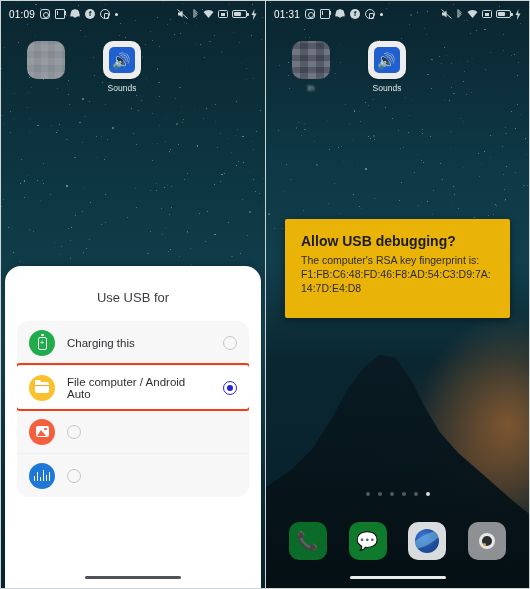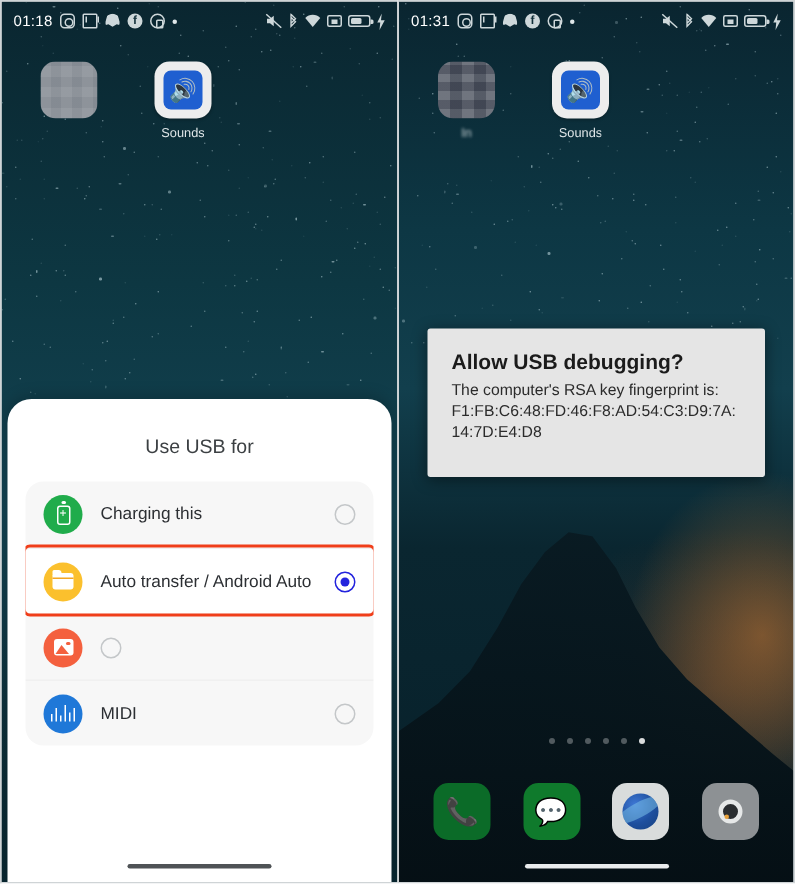--- a/index.html
+++ b/index.html
@@ -297,21 +297,21 @@
   .g-photo::before {
     content: ""; position: absolute; right: 2px; top: 1.5px;
     width: 2.6px; height: 2.6px; border-radius: 50%; background: #f4603e;
   }
   .g-midi { display: flex; align-items: flex-end; gap: 1.2px; height: 11px; }
   .g-midi i { width: 1.8px; background: #fff; display: block; }
 
   
   .dialog {
     position: absolute; left: 19px; right: 19px; top: 218px;
-    background: #e5e5e5; border-radius: 2px; z-index: 7;
+    background: #eab308; border-radius: 2px; z-index: 7;
     box-shadow: 0 2px 10px rgba(0,0,0,0.45);
     padding: 14px 16px 8px;
   }
   .dlg-title {
     font-size: 14px; font-weight: bold; color: #1b1b1b; margin-bottom: 5px;
   }
   .dlg-body {
     font-size: 10.5px; color: #2b2b2b; line-height: 1.32;
   }
   .dlg-fp { font-size: 10.5px; color: #2b2b2b; line-height: 1.32; word-break: break-all; }
@@ -604,21 +604,21 @@
         <i style="left:34.1px;top:2.6px;opacity:0.57;width:1.6px;height:1.6px"></i>
         <i style="left:134.4px;top:18.8px;opacity:0.41;width:1px;height:1px"></i>
         <i style="left:56.0px;top:128.9px;opacity:0.45;width:1px;height:1px"></i>
         <i style="left:22.5px;top:179.3px;opacity:0.67;width:1.6px;height:1.6px"></i>
         <i style="left:23.7px;top:93.3px;opacity:0.12;width:1px;height:1px"></i>
         <i style="left:252.3px;top:147.7px;opacity:0.32;width:1px;height:1px"></i>
       </div>
 
     <div class="statusbar">
       <div class="sb-left">
-        <span class="clock">01:18</span>
+        <span class="clock">01:09</span>
         <span class="sb-ico ic-camcircle"></span>
         <span class="sb-ico ic-mail"></span>
         <span class="sb-ico ic-ghost"></span>
         <span class="sb-ico ic-fb"></span>
         <span class="sb-ico ic-btn-circle"></span>
         <span class="ic-dot"></span>
       </div>
       <div class="sb-right">
         <span class="sb-ico ic-mute">
           <svg width="11" height="10" viewBox="0 0 22 20">
@@ -669,21 +669,21 @@
             <span class="g-batt"></span>
           </div>
           <div class="optlabel">Charging this</div>
           <div class="radio"></div>
         </div>
 
         <div class="optrow selected">
           <div class="optico oi-file">
             <span class="g-folder"></span>
           </div>
-          <div class="optlabel">Auto transfer / Android Auto</div>
+          <div class="optlabel">File computer / Android Auto</div>
           <div class="radio on"></div>
         </div>
 
         <div class="optrow">
           <div class="optico oi-photo">
             <span class="g-photo"></span>
           </div>
           <div class="radio"></div>
         </div>
 
@@ -692,21 +692,20 @@
           <div class="optico oi-midi">
             <span class="g-midi">
               <i style="height:5px"></i>
                 <i style="height:9px"></i>
                 <i style="height:4px"></i>
               <i style="height:11px"></i>
                 <i style="height:6px"></i>
                 <i style="height:9px"></i>
             </span>
           </div>
-          <div class="optlabel">MIDI</div>
           <div class="radio"></div>
         </div>
 
       </div>
     </div>
 
     <div class="gesturebar dark"></div>
   </div>
 
   <div class="phone right">

